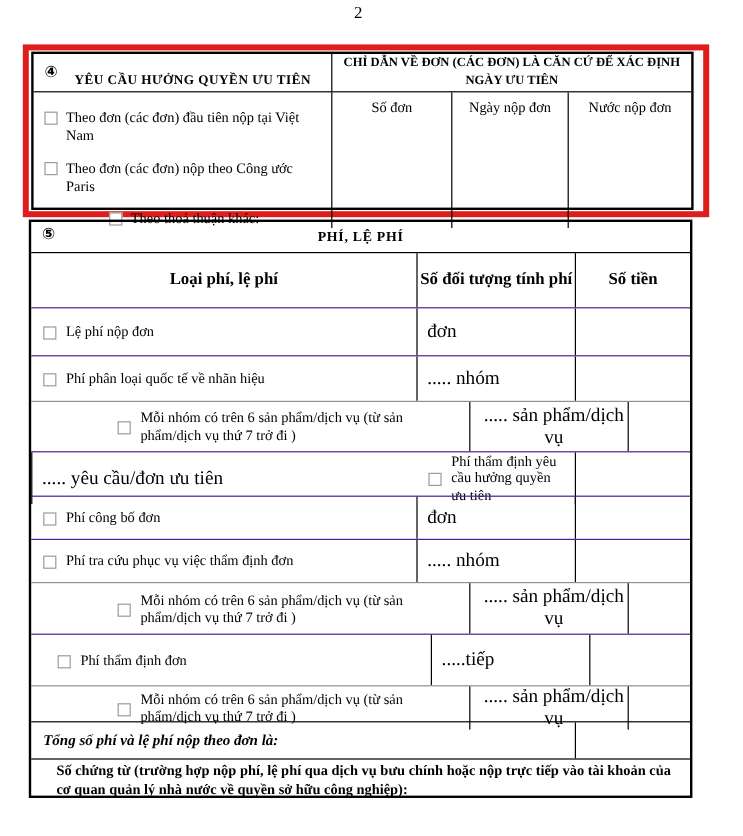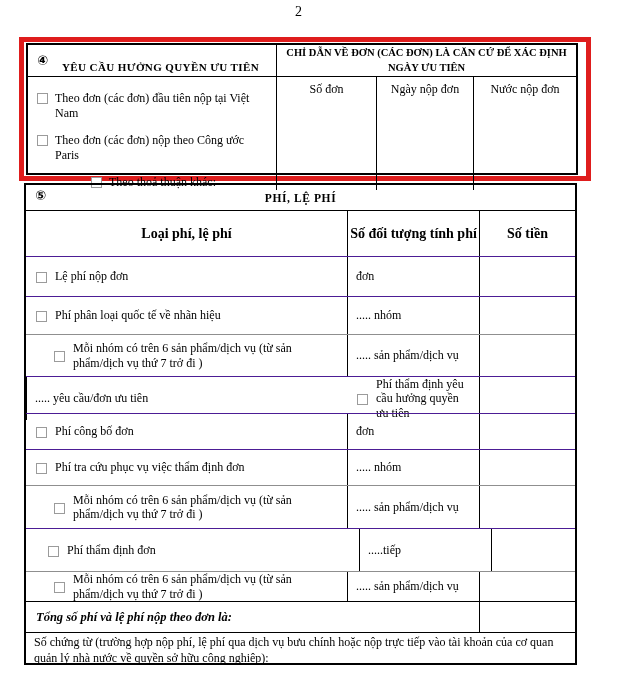--- a/index.html
+++ b/index.html
@@ -63,44 +63,44 @@
     height:45px;flex:none;border-top:1px solid #000;
     display:grid;grid-template-columns:321px 132px 1fr;
   }
   .ch{display:flex;align-items:center;justify-content:center;font-weight:bold;font-size:14px;}
   .ch2,.ch3{border-left:1px solid #000;}
   .rows-host{display:flex;flex-direction:column;flex:none;}
   .fee-row{
     display:grid;grid-template-columns:321px 132px 1fr;
     border-top:1px solid #4c1d95;flex:none;box-sizing:border-box;
   }
-  .fee-row.indent{border-top-color:#8f8f8f;}
+  .fee-row.indent{border-top-color:#8f8f8f;padding-left:44px;}
   .rows-host .fee-row:nth-child(1){height:40px;}
   .rows-host .fee-row:nth-child(2){height:38px;}
   .rows-host .fee-row:nth-child(3){height:42px;}
   .rows-host .fee-row:nth-child(4){height:37px;}
   .rows-host .fee-row:nth-child(5){height:36px;}
   .rows-host .fee-row:nth-child(6){height:36px;}
   .rows-host .fee-row:nth-child(7){height:43px;}
   .rows-host .fee-row:nth-child(8){height:43px;padding-left:12px;}
   .rows-host .fee-row:nth-child(9){height:30px;}
   .fc{box-sizing:border-box;}
   .fc1{display:flex;align-items:center;gap:8px;padding:0 8px 0 10px;font-size:12px;line-height:1.2;}
   .indent .fc1{padding-left:28px;}
-  .fc2{border-left:1px solid #000;display:flex;align-items:center;padding-left:8px;font-size:12px;text-align:center;}
+  .fc2{border-left:1px solid #000;display:flex;align-items:center;padding-left:8px;font-size:16px;text-align:center;}
   .fc3{border-left:1px solid #000;}
   .t5-total{
     border-top:1px solid #000;height:30px;flex:none;
     display:grid;grid-template-columns:453px 1fr;
   }
   .tc1{display:flex;align-items:center;padding-left:10px;font-weight:bold;font-style:italic;font-size:12.5px;}
   .tc2{border-left:1px solid #000;}
   .t5-note{
     border-top:1px solid #000;flex:1;box-sizing:border-box;
-    padding:2px 8px 0 8px;font-size:12px;line-height:1.3;
+    padding:2px 8px 0 21px;font-size:12px;line-height:1.3;font-weight:bold;
   }
 </style>
 </head>
 <body>
 
 <div class="canvas">
 
   <div class="page-num">2</div>
 
   <div class="red-box">

